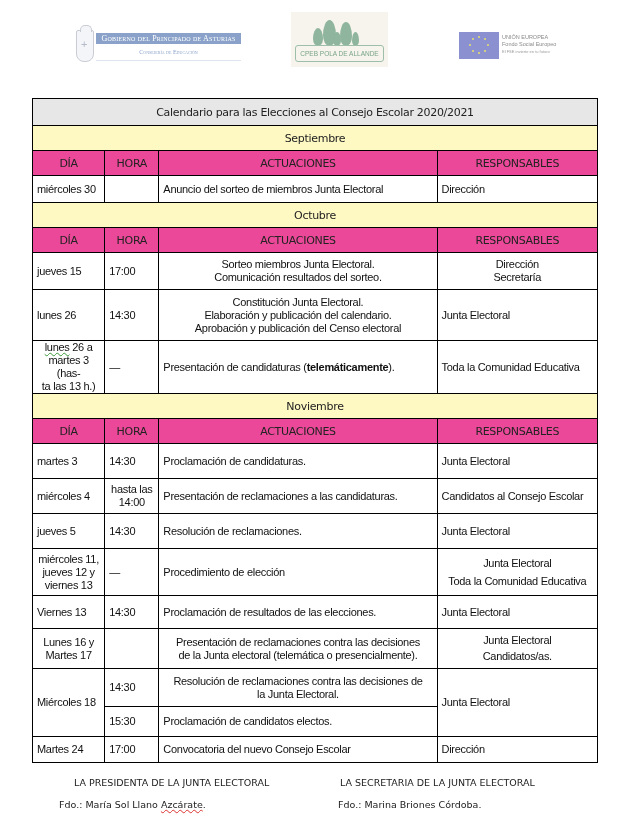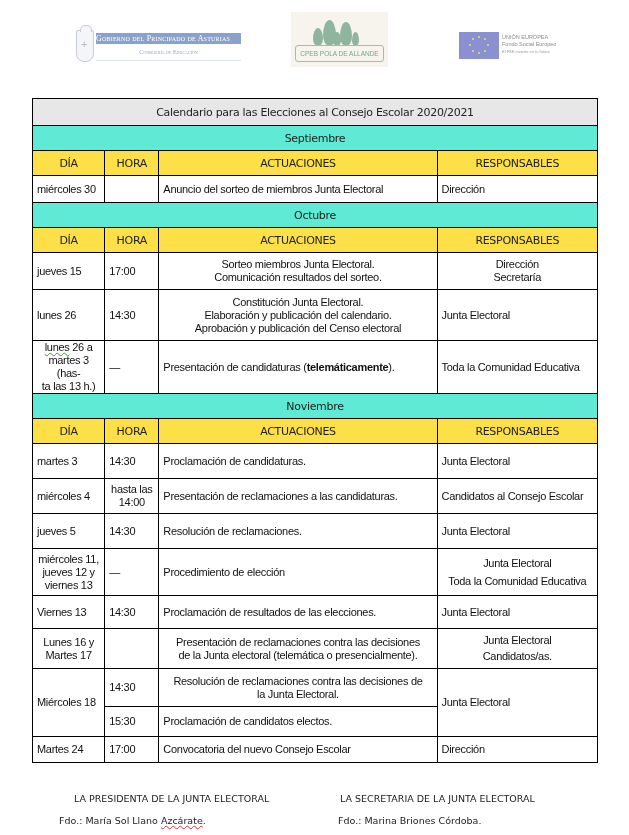--- a/index.html
+++ b/index.html
@@ -3,51 +3,51 @@
 <meta charset="utf-8">
 <style>
   html, body { margin: 0; padding: 0; background: #ffffff; }
   body { width: 629px; height: 835px; position: relative; overflow: hidden; font-family: "Liberation Sans", sans-serif; color: #111; }
 
   
   .logo-asturias { position: absolute; left: 76px; top: 30px; width: 168px; height: 36px; }
   .shield { position: absolute; left: 0; top: 0; width: 16px; height: 30px; border: 1px solid #c9ccd4; border-radius: 2px 2px 8px 8px; background: #f4f5f8; }
   .shield::before { content: ""; position: absolute; left: 3px; top: -6px; width: 10px; height: 6px; border: 1px solid #c9ccd4; border-bottom: none; border-radius: 5px 5px 0 0; background: #f4f5f8; }
   .shield::after { content: "+"; position: absolute; left: 4px; top: 7px; font-size: 11px; color: #b5bac6; }
-  .ast-bar { position: absolute; left: 20px; top: 3px; width: 145px; height: 11px; background: #8aa2c9; color: #fff; font-family: "Liberation Serif", serif; font-size: 8px; line-height: 11px; text-align: left; letter-spacing: 0.2px; font-variant: small-caps; white-space: nowrap; overflow: hidden; }
+  .ast-bar { position: absolute; left: 20px; top: 3px; width: 145px; height: 11px; background: #8aa2c9; color: #fff; font-family: "Liberation Serif", serif; font-size: 8px; line-height: 11px; text-align: center; letter-spacing: 0.2px; font-variant: small-caps; white-space: nowrap; overflow: hidden; }
   .ast-sub { position: absolute; left: 20px; top: 19px; width: 145px; text-align: center; font-family: "Liberation Serif", serif; font-size: 6px; color: #8aa2c9; font-variant: small-caps; white-space: nowrap; }
   .ast-line { position: absolute; left: 20px; top: 30px; width: 145px; height: 1px; background: #dfe5ef; }
 
   .logo-cpeb { position: absolute; left: 291px; top: 12px; width: 97px; height: 55px; background: #f6f4ec; }
   .trees { position: absolute; left: 18px; top: 4px; width: 60px; height: 30px; }
   .tree { position: absolute; bottom: 0; background: #8fb59e; border-radius: 50% 50% 50% 50% / 60% 60% 40% 40%; }
   .cpeb-box { position: absolute; left: 4px; top: 33px; width: 87px; height: 15px; border: 1.5px solid #9dbfaa; border-radius: 3px; font-size: 6.5px; color: #7aa48a; text-align: center; line-height: 15px; white-space: nowrap; }
 
   .logo-eu { position: absolute; left: 459px; top: 32px; width: 140px; height: 30px; }
   .eu-flag { position: absolute; left: 0; top: 0; width: 40px; height: 27px; background: #8b90d1; }
   .eu-flag span { position: absolute; width: 2px; height: 2px; background: #e8e06a; border-radius: 1px; }
   .eu-text1 { position: absolute; left: 43px; top: 2px; font-size: 5.5px; color: #8a8a8a; white-space: nowrap; }
   .eu-text2 { position: absolute; left: 43px; top: 9px; font-size: 5.5px; color: #8a8a8a; white-space: nowrap; }
   .eu-text3 { position: absolute; left: 43px; top: 17px; font-size: 4px; color: #9a9a9a; white-space: nowrap; }
 
   
   table.cal { position: absolute; left: 32px; top: 98px; width: 566px; border-collapse: collapse; table-layout: fixed; }
   table.cal td { border: 1px solid #000; padding: 0 4px; font-size: 11px; line-height: 13px; vertical-align: middle; letter-spacing: -0.3px; }
   .title-row td { background: #e7e7e7; height: 26px; text-align: center; font-family: "DejaVu Sans", sans-serif; font-size: 14.5px; letter-spacing: 0; color: #222; }
-  .month-row td { background: #5eead4; height: 24px; text-align: center; font-family: "DejaVu Sans", sans-serif; font-size: 12.5px; letter-spacing: 0; color: #222; }
-  .head-row td { background: #fde047; height: 24px; text-align: center; font-family: "DejaVu Sans", sans-serif; font-size: 13.5px; letter-spacing: 0.3px; color: #222; }
+  .month-row td { background: #fef9c3; height: 24px; text-align: center; font-family: "DejaVu Sans", sans-serif; font-size: 12.5px; letter-spacing: 0; color: #222; }
+  .head-row td { background: #ec4899; height: 24px; text-align: center; font-family: "DejaVu Sans", sans-serif; font-size: 13.5px; letter-spacing: 0.3px; color: #222; }
   .c1 { width: 68px; } .c2 { width: 51px; } .c3 { width: 262px; } .c4 { width: 151px; }
   .ln { display: block; text-align: center; }
   .gap { display: block; height: 5px; }
   .squig { text-decoration: underline wavy #3a9a3a; text-decoration-thickness: 1px; }
   .squig-red { text-decoration: underline wavy #d33; text-decoration-thickness: 1px; }
   b { font-weight: bold; text-align: center; }
 
   
-  .sig { position: absolute; font-family: "DejaVu Sans", sans-serif; font-size: 9.5px; color: #222; white-space: nowrap; margin-top: 16px; }
+  .sig { position: absolute; font-family: "DejaVu Sans", sans-serif; font-size: 9.5px; color: #222; white-space: nowrap; }
 </style>
 </head>
 <body>
 
 <div class="logo-asturias">
   <div class="shield"></div>
   <div class="ast-bar">Gobierno del Principado de Asturias</div>
   <div class="ast-sub">Consejería de Educación</div>
   <div class="ast-line"></div>
 </div>

